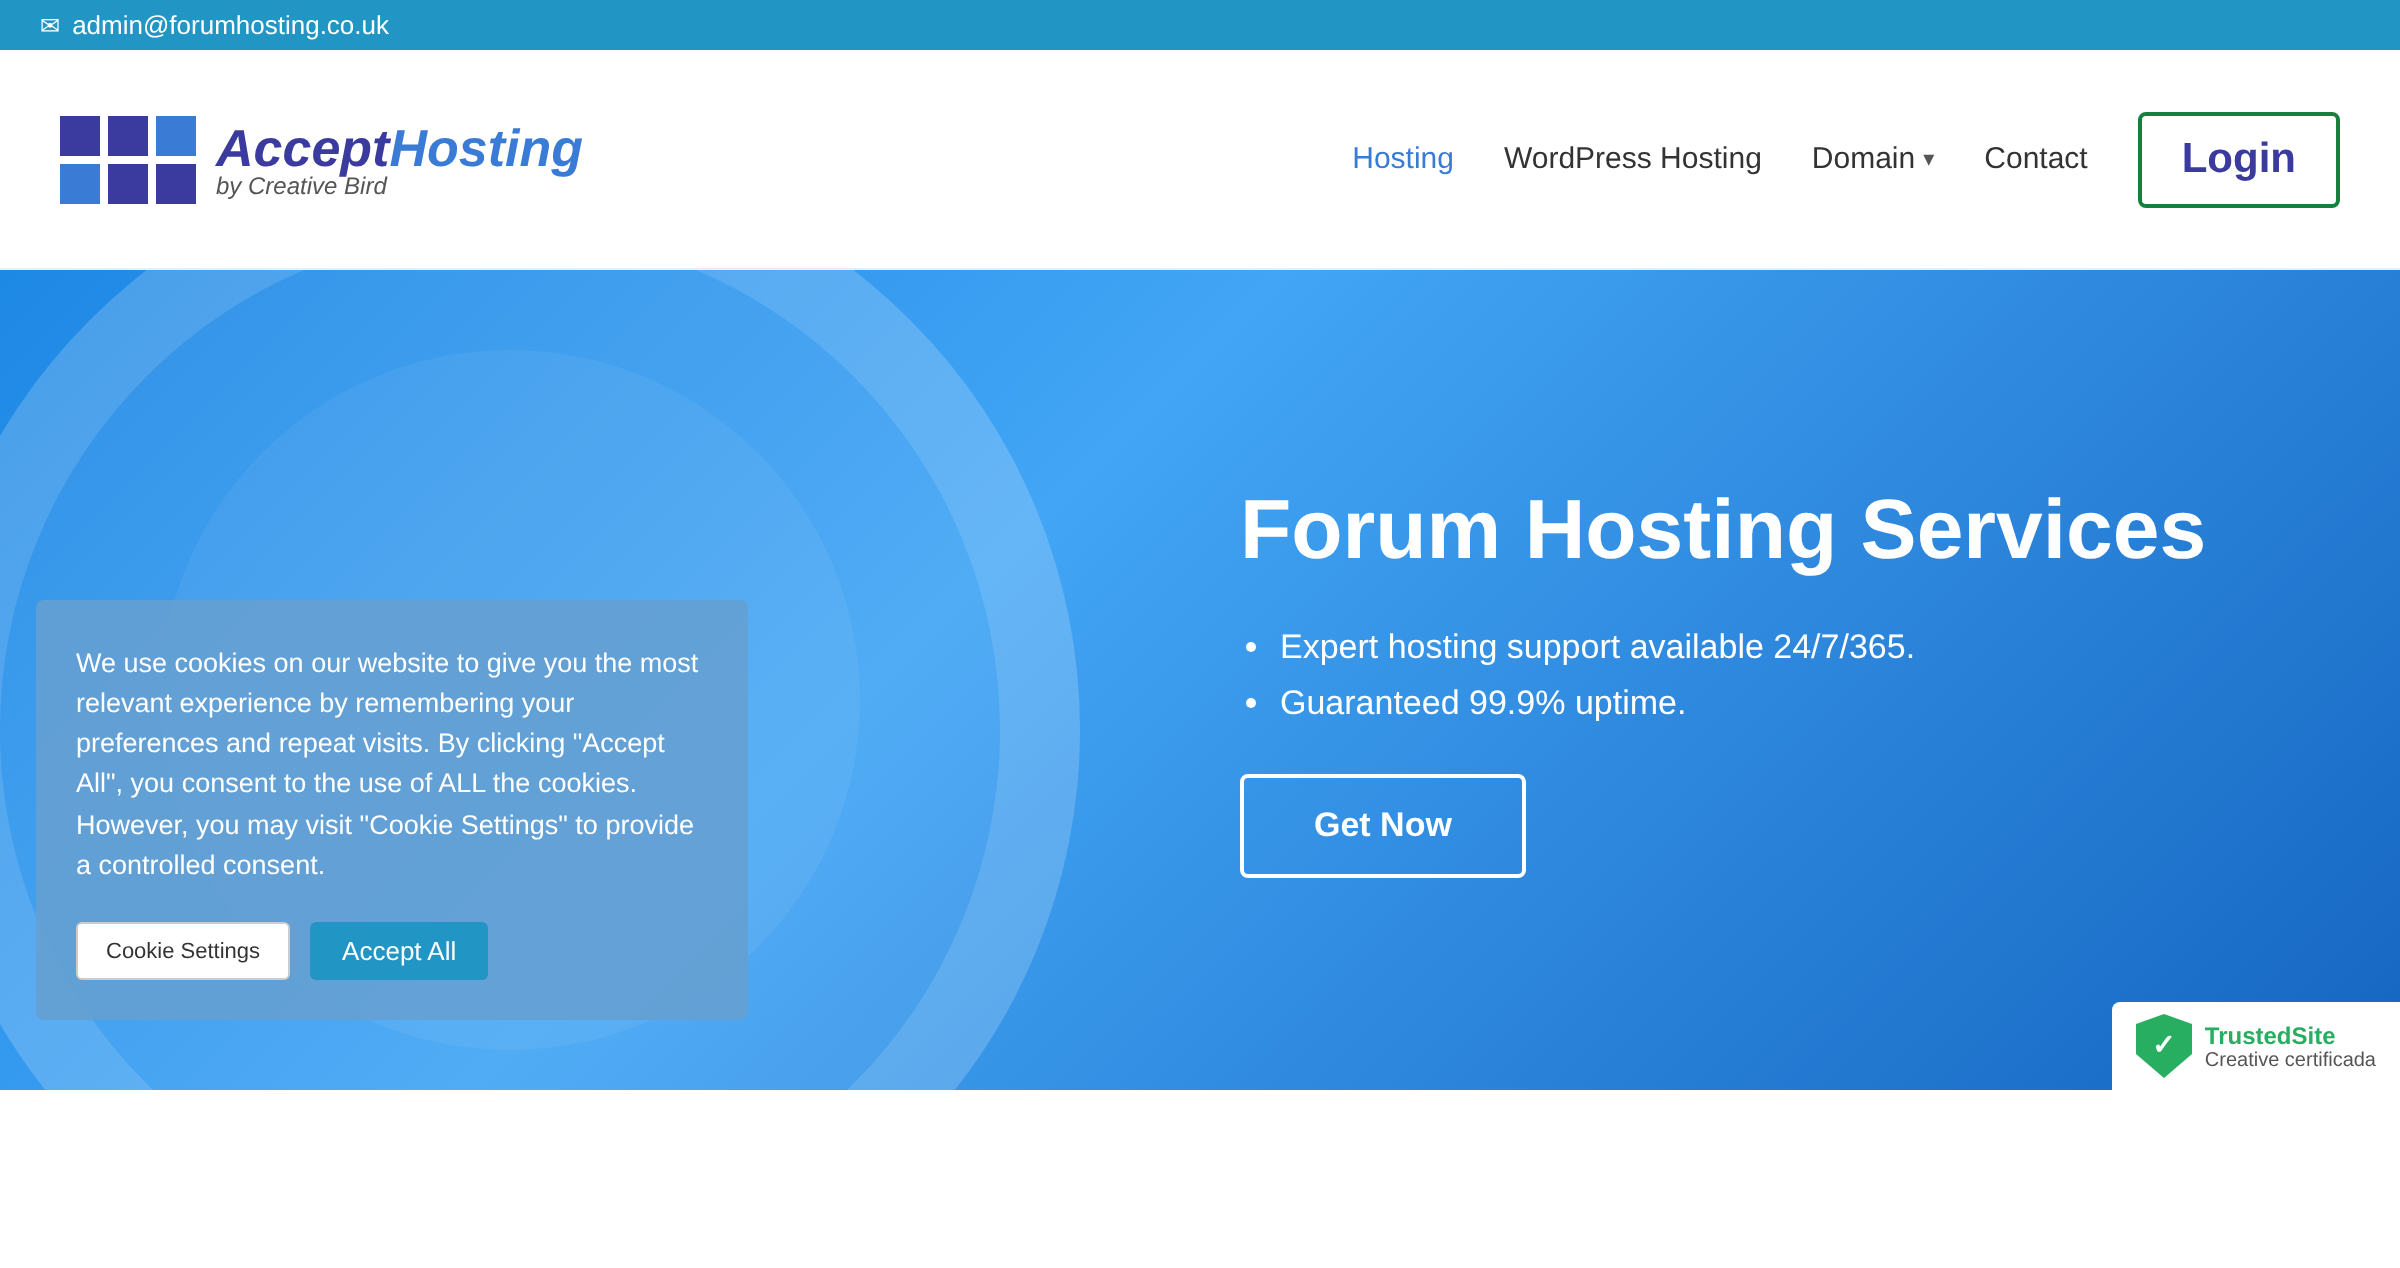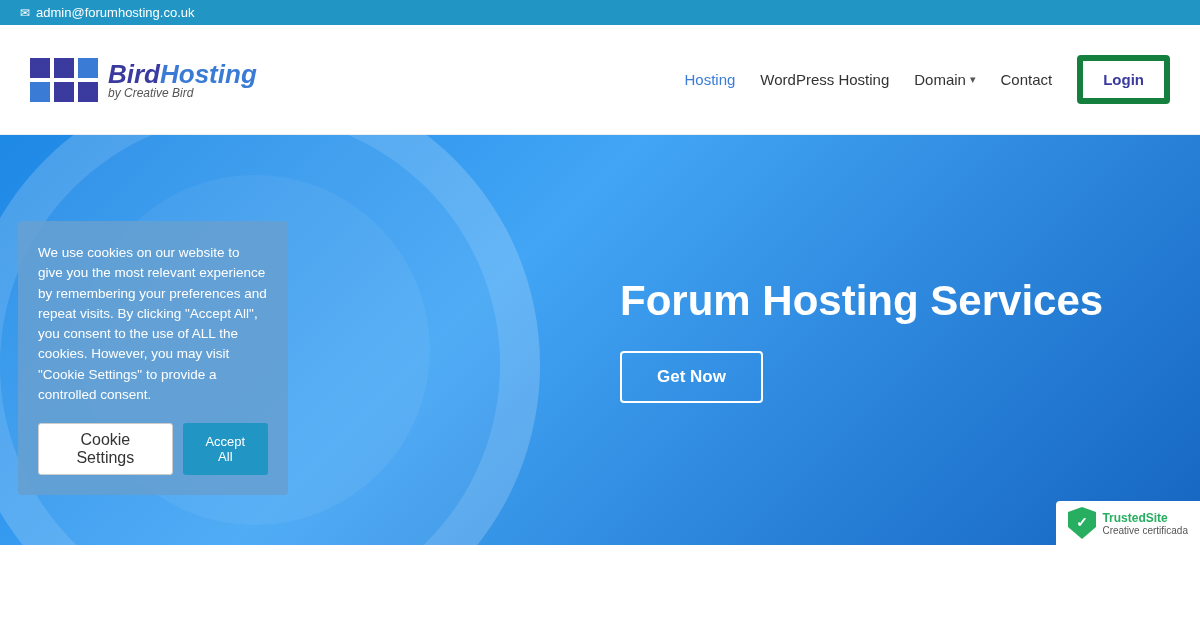--- a/index.html
+++ b/index.html
@@ -74,25 +74,25 @@
       display: flex;
       align-items: center;
       gap: 4px;
       cursor: pointer;
       color: #333;
       font-size: 15px;
       font-weight: 500;
     }
     .nav .chevron { font-size: 11px; color: #555; }
     .nav .btn-login {
-      border: 6px solid #15803d;
+      border: 2px solid #15803d;
       color: #3a3a9f;
       padding: 10px 20px;
       border-radius: 4px;
-      font-size: 15px;
+      font-size: 21px;
       font-weight: bold;
       background: white;
       cursor: pointer;
     }
     .nav .btn-register {
       border: 2px solid #3a3a9f;
       color: #3a3a9f;
       padding: 7px 20px;
       border-radius: 4px;
       font-size: 15px;
@@ -164,42 +164,42 @@
       top: 40px;
       width: 350px;
       height: 350px;
       border-radius: 50%;
       background: rgba(255,255,255,0.06);
     }
 
     
     .cookie-banner {
       position: absolute;
-      bottom: 50px;
+      bottom: 35px;
       left: 18px;
-      width: 270px;
+      width: 356px;
       background: rgba(100, 160, 210, 0.92);
       border-radius: 4px;
       padding: 22px 20px 20px 20px;
       color: white;
       font-size: 13.5px;
       line-height: 1.5;
       z-index: 100;
     }
     .cookie-buttons {
       display: flex;
       gap: 10px;
       margin-top: 18px;
     }
     .btn-cookie-settings {
       background: white;
       color: #333;
       border: 1px solid #ccc;
       padding: 7px 14px;
-      font-size: 16px;
+      font-size: 11px;
       border-radius: 3px;
       cursor: pointer;
     }
     .btn-accept-all {
       background: #2196c4;
       color: white;
       border: none;
       padding: 7px 16px;
       font-size: 13px;
       border-radius: 3px;
@@ -239,21 +239,21 @@
         <div class="block blue"></div>
       </div>
       <div class="row2">
         <div class="block blue"></div>
         <div class="block"></div>
         <div class="block"></div>
       </div>
     </div>
     <div class="logo-text">
       <div style="display:flex; gap:0;">
-        <span class="forum">Bird</span>
+        <span class="forum">Accept</span>
         <span class="hosting">Hosting</span>
       </div>
       <span class="tagline">by Creative Bird</span>
     </div>
   </div>
 
   <nav class="nav">
     <a href="#" class="active">Hosting</a>
     <a href="#">WordPress Hosting</a>
     <div class="domain-item">
@@ -263,20 +263,24 @@
     <a href="#">Contact</a>
     <button class="btn-login">Login</button>
   </nav>
 </div>
 
 <div class="hero">
   <div class="hero-decoration"></div>
   <div class="hero-decoration2"></div>
   <div class="hero-content">
     <h1>Forum Hosting Services</h1>
+    <ul>
+      <li>Expert hosting support available 24/7/365.</li>
+      <li>Guaranteed 99.9% uptime.</li>
+    </ul>
     <button class="btn-get-now">Get Now</button>
   </div>
 
   <div class="cookie-banner">
     <p>We use cookies on our website to give you the most relevant experience by remembering your preferences and repeat visits. By clicking "Accept All", you consent to the use of ALL the cookies. However, you may visit "Cookie Settings" to provide a controlled consent.</p>
     <div class="cookie-buttons">
       <button class="btn-cookie-settings">Cookie Settings</button>
       <button class="btn-accept-all">Accept All</button>
     </div>
   </div>

